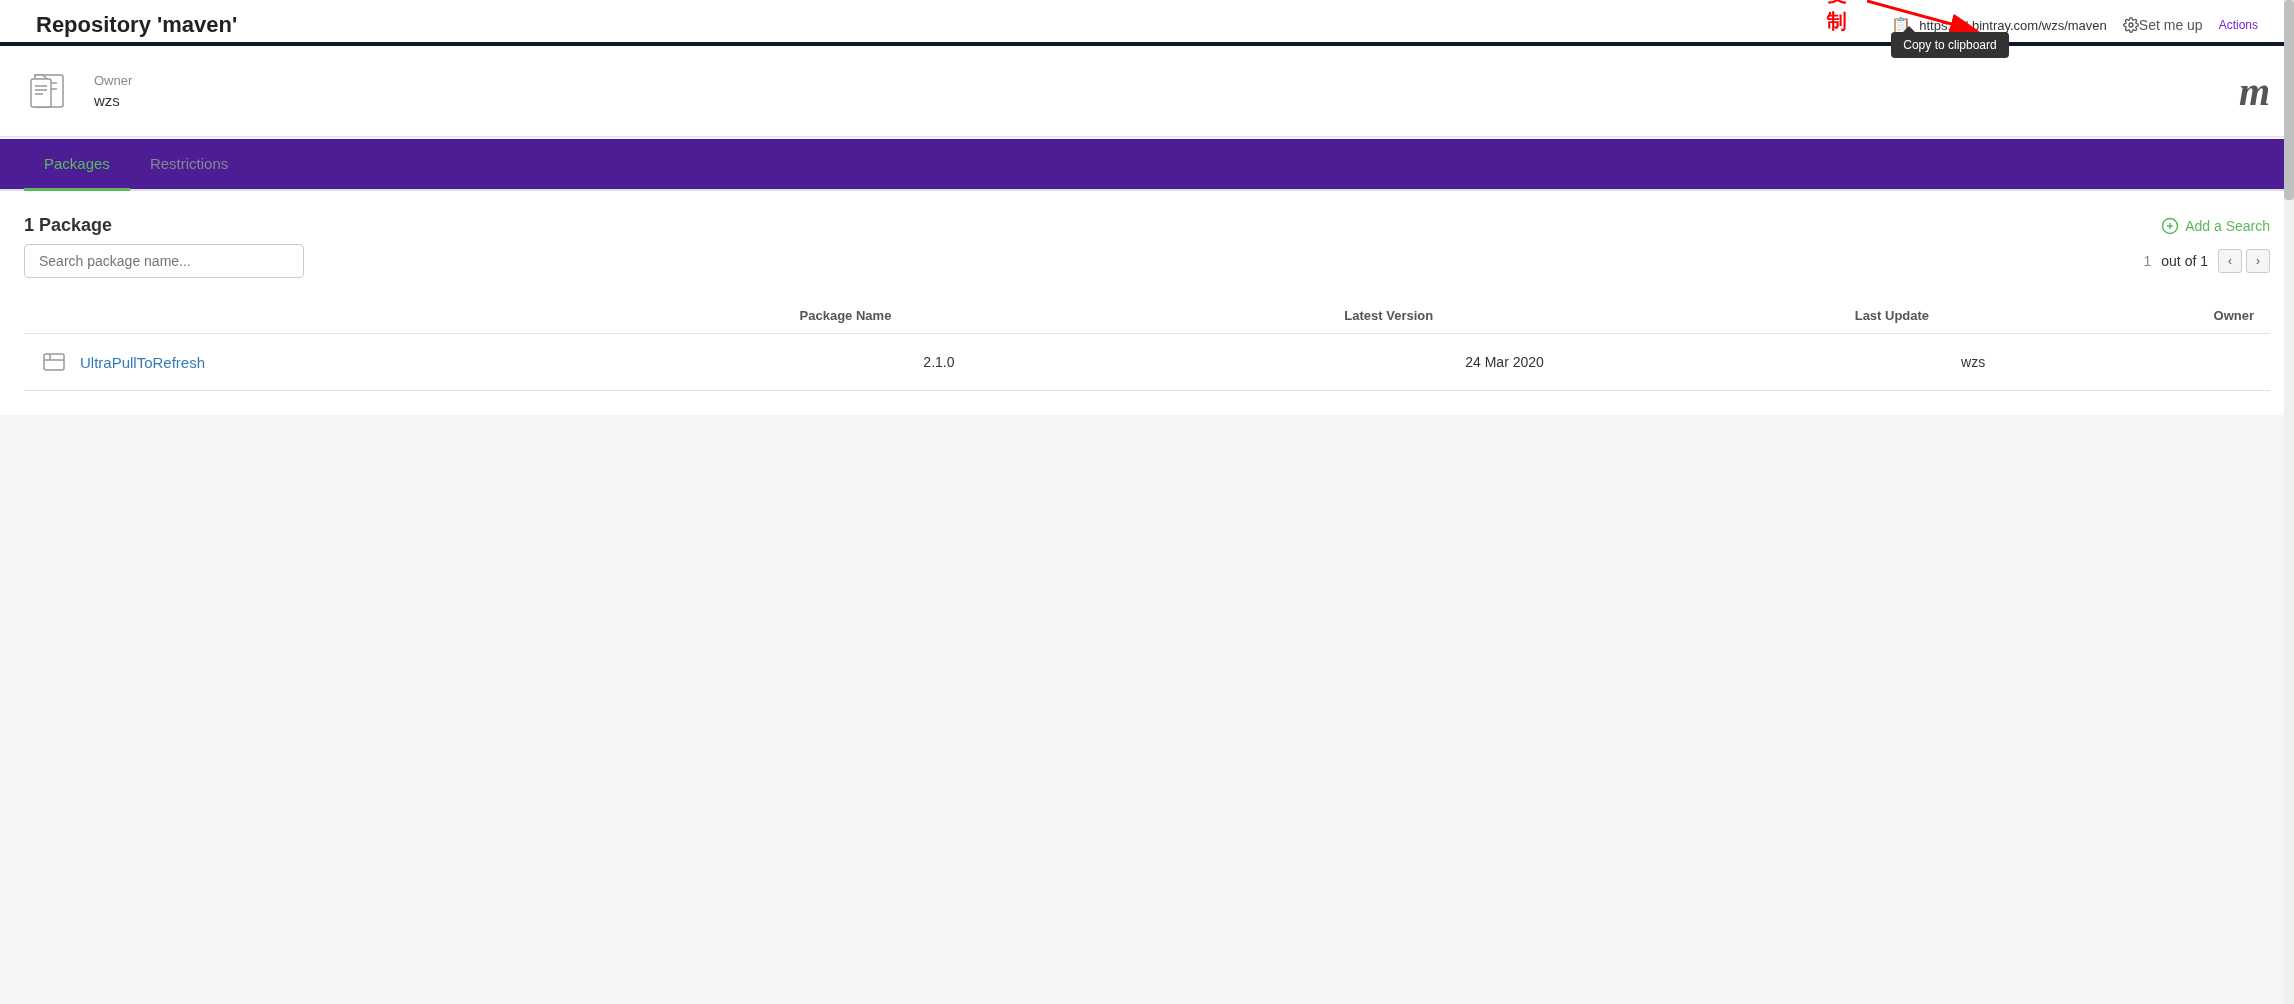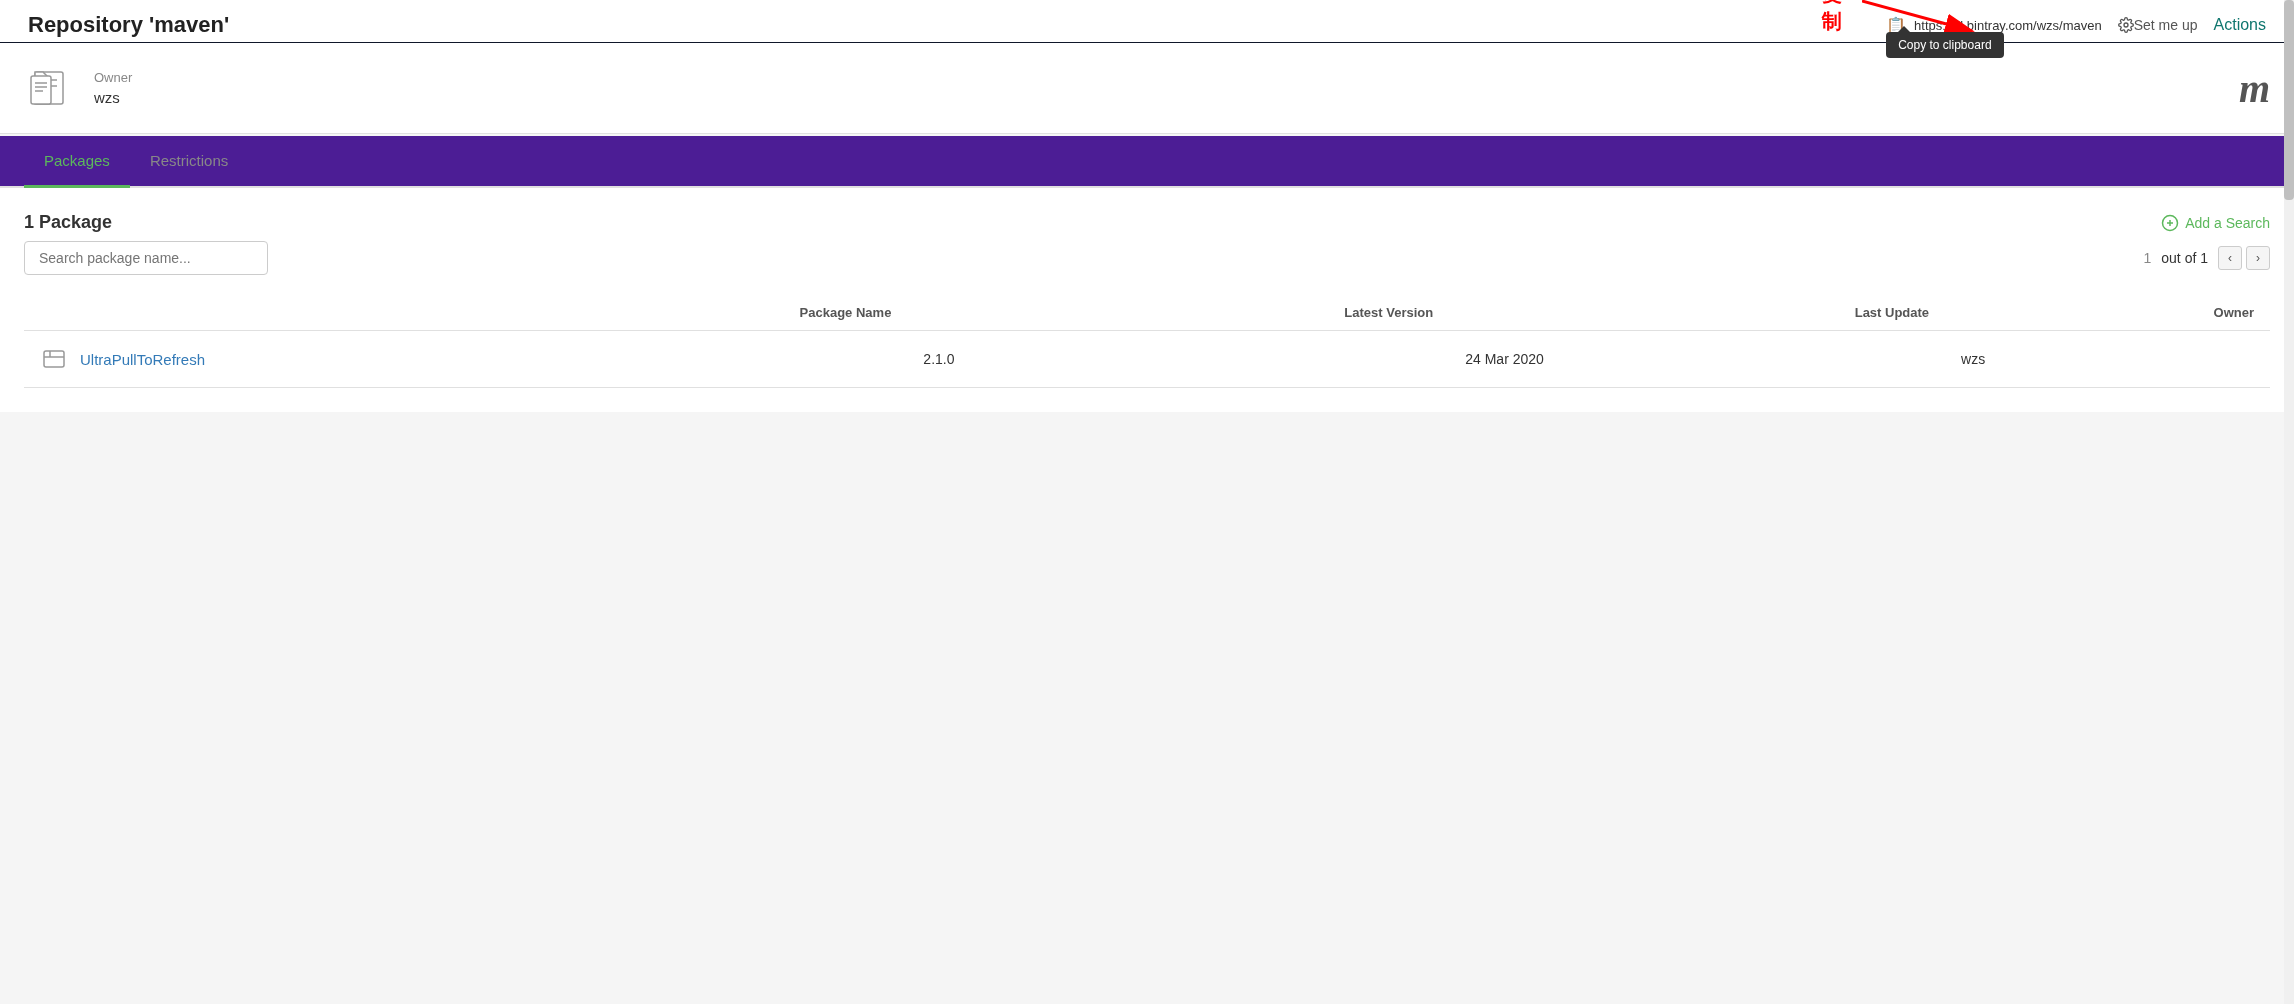--- a/index.html
+++ b/index.html
@@ -1,24 +1,24 @@
 <!DOCTYPE html>
 <html><head>
   <meta charset="utf-8">
   <style>
     * { box-sizing: border-box; margin: 0; padding: 0; }
     body { font-family: -apple-system, BlinkMacSystemFont, 'Segoe UI', Arial, sans-serif; background: #f5f5f5; color: #333; font-size: 14px; }
 
     
-    .header { background: #fff; border-bottom: 1px solid #0f172a; padding: 0 28px; position: relative; }
+    .header { background: #fff; border-bottom: 4px solid #0f172a; padding: 0 36px; position: relative; }
     .header-top { display: flex; align-items: center; justify-content: space-between; padding: 12px 0 4px; }
     .page-title { font-size: 22px; font-weight: 700; color: #222; }
     .header-actions { display: flex; align-items: center; gap: 16px; font-size: 14px; color: #555; }
     .set-me-up { display: flex; align-items: center; cursor: pointer; color: #555; }
-    .actions-btn { font-size: 16px; font-weight: 500; color: #0f766e; cursor: pointer; }
+    .actions-btn { font-size: 12px; font-weight: 500; color: #6d28d9; cursor: pointer; }
     .breadcrumb { font-size: 13px; color: #888; padding-bottom: 8px; }
     .breadcrumb span { color: #888; }
     .breadcrumb a { color: #888; text-decoration: none; }
     .copy-icon { font-size: 16px; color: #555; cursor: pointer; }
     .url-text { font-size: 13px; color: #333; }
     .copy-tooltip { background: #333; color: #fff; font-size: 12px; padding: 6px 12px; border-radius: 4px; white-space: nowrap; position: absolute; top: 16px; left: 0; z-index: 100; }
     .copy-tooltip::before { content: ''; position: absolute; top: -6px; left: 12px; border-left: 6px solid transparent; border-right: 6px solid transparent; border-bottom: 6px solid #333; }
 
     
     .repo-card { background: #fff; border-bottom: 1px solid #e0e0e0; padding: 20px 24px; display: flex; align-items: center; justify-content: space-between; }
@@ -34,21 +34,21 @@
     .tab { padding: 16px 20px; cursor: pointer; font-size: 15px; color: #888; border-bottom: 3px solid transparent; margin-bottom: -2px; }
     .tab.active { color: #5cb85c; border-bottom-color: #5cb85c; font-weight: 500; }
 
     
     .packages-content { background: #fff; padding: 24px; }
     .packages-header { display: flex; align-items: center; justify-content: space-between; margin-bottom: 8px; gap: 35px; }
     .packages-count { font-size: 18px; font-weight: 600; color: #333; }
     .add-package-btn { display: flex; align-items: center; gap: 6px; color: #5cb85c; font-size: 14px; cursor: pointer; border: none; background: none; }
 
     .search-and-pagination { display: flex; align-items: center; justify-content: space-between; margin-bottom: 20px; }
-    .search-box { border: 1px solid #ccc; border-radius: 4px; padding: 8px 14px; font-size: 14px; color: #aaa; width: 244px; outline: none; }
+    .search-box { border: 1px solid #ccc; border-radius: 4px; padding: 8px 14px; font-size: 14px; color: #aaa; width: 280px; outline: none; }
 
     .pagination { display: flex; align-items: center; gap: 10px; font-size: 14px; color: #333; }
     .pagination-current { color: #888; }
     .pagination-nav { display: flex; gap: 4px; }
     .pag-btn { width: 24px; height: 24px; border: 1px solid #ccc; border-radius: 3px; background: #f5f5f5; cursor: pointer; display: flex; align-items: center; justify-content: center; font-size: 12px; color: #555; }
 
     
     .packages-table { width: 100%; border-collapse: collapse; }
     .packages-table thead tr { border-bottom: 1px solid #e0e0e0; }
     .packages-table thead th { text-align: right; padding: 10px 16px; font-size: 13px; font-weight: 600; color: #555; }

